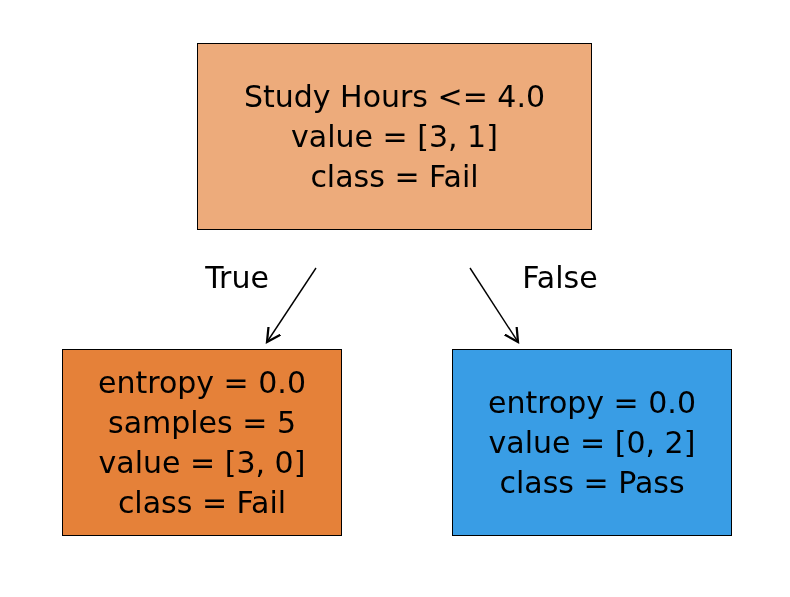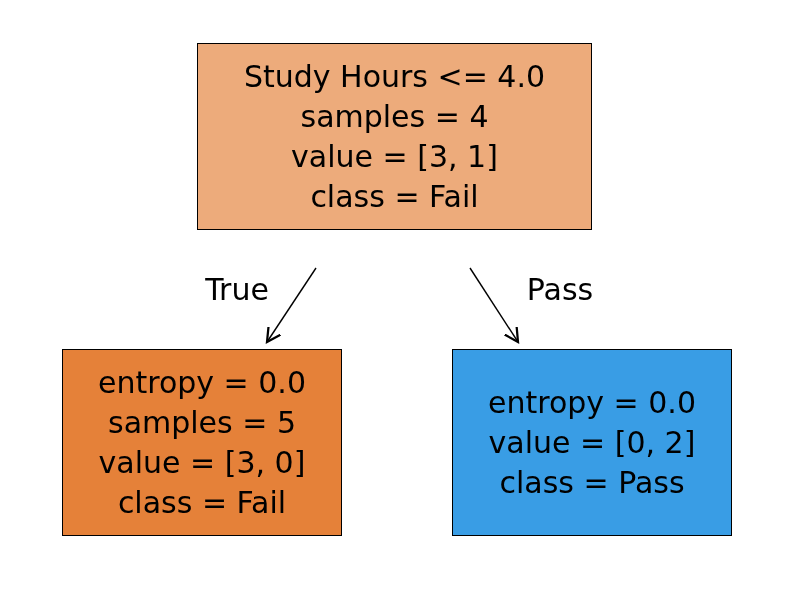--- a/index.html
+++ b/index.html
@@ -42,21 +42,21 @@
     white-space: nowrap;
   }
   .node span {
     display: block;
   }
   .node-root  { left: 197px; top: 43px;  width: 395px; height: 187px; }
   .node-left  { left: 62px;  top: 349px; width: 280px; height: 187px; }
   .node-right { left: 452px; top: 349px; width: 280px; height: 187px; }
   .edge-label {
     position: absolute;
-    top: 272px;
+    top: 260px;
     transform: translateX(-50%);
     font-size: 30px;
     line-height: 36px;
     white-space: nowrap;
   }
   .edge-label-true  { left: 237px; }
   .edge-label-false { left: 560px; }
 </style>
 </head>
 <body>
@@ -68,25 +68,24 @@
       <marker id="arrowhead" markerUnits="userSpaceOnUse" markerWidth="16" markerHeight="16" viewBox="0 0 10 10" refX="8.5" refY="5" orient="auto">
         <path d="M 0 0.5 L 8.5 5 L 0 9.5" fill="none" stroke="#000000" stroke-width="1.4"></path>
       </marker>
     </defs>
     <line x1="316" y1="268" x2="267" y2="342" marker-end="url(#arrowhead)"></line>
     <line x1="470" y1="268" x2="518" y2="342" marker-end="url(#arrowhead)"></line>
   </svg>
 
   <div class="edge-label edge-label-true">True</div>
 
-  <div class="edge-label edge-label-false">Pass</div>
+  <div class="edge-label edge-label-false">False</div>
 
   <div class="node node-root" style="background-color: rgb(237, 171, 123);">
     <span>Study Hours &lt;= 4.0</span>
-    <span>samples = 4</span>
     <span>value = [3, 1]</span>
     <span>class = Fail</span>
   </div>
 
   <div class="node node-left" style="background-color: rgb(229, 129, 57);">
     <span>entropy = 0.0</span>
     <span>samples = 5</span>
     <span>value = [3, 0]</span>
     <span>class = Fail</span>
   </div>

